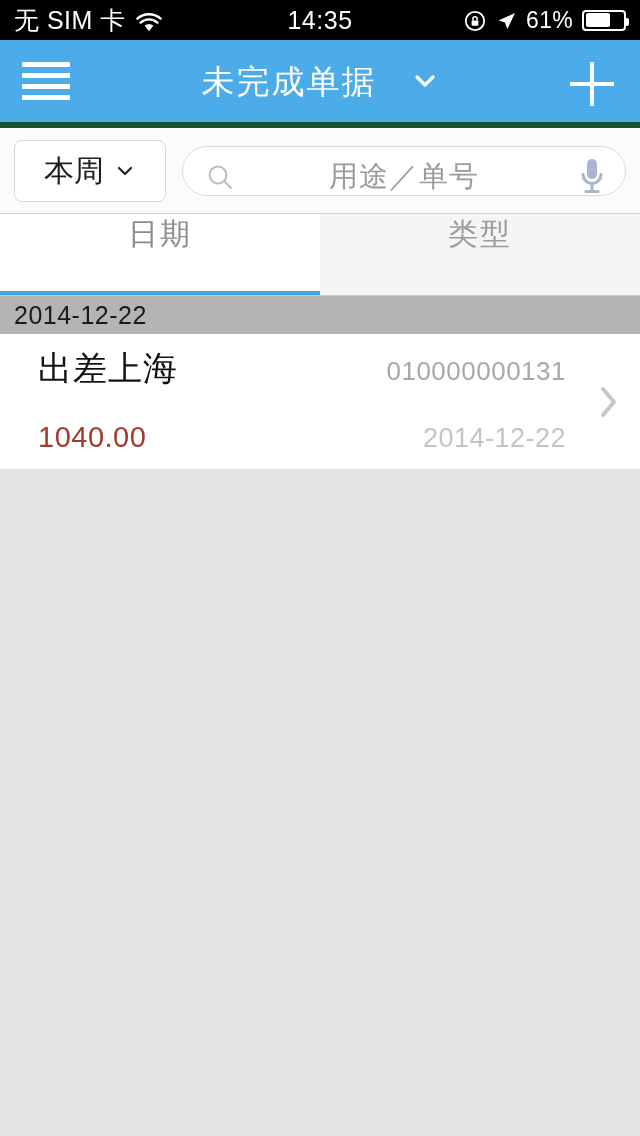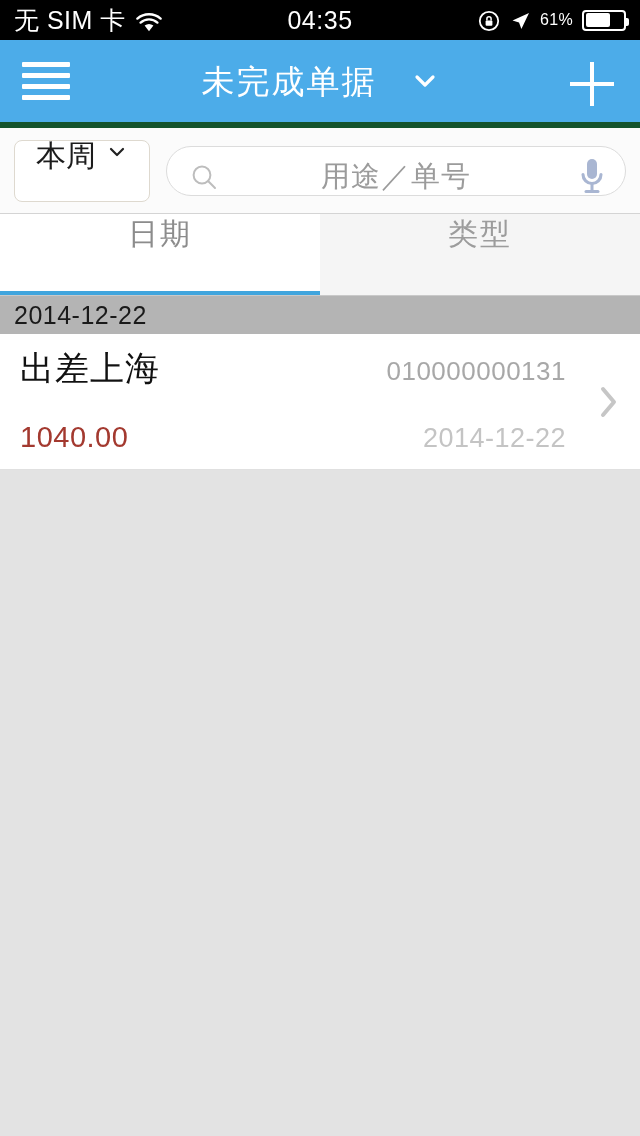--- a/index.html
+++ b/index.html
@@ -62,21 +62,21 @@
     pointer-events: none;
   }
   .sb-right {
     margin-left: auto;
     display: flex;
     align-items: center;
     gap: 9px;
   }
   .lock-icon { width: 22px; height: 22px; display:block; }
   .loc-icon  { width: 22px; height: 22px; display:block; }
-  .sb-batt-text { font-size: 16px; letter-spacing: 0.3px; }
+  .sb-batt-text { font-size: 23px; letter-spacing: 0.3px; }
   .battery {
     width: 44px;
     height: 21px;
     border: 2px solid #ffffff;
     border-radius: 4px;
     position: relative;
     box-sizing: border-box;
   }
   .battery .fill {
     position: absolute;
@@ -188,26 +188,27 @@
     background: #fbfbfb;
     display: flex;
     align-items: center;
     padding: 0 14px;
     box-sizing: border-box;
     gap: 16px;
     flex: 0 0 auto;
     border-bottom: 1px solid #d4d4d4;
   }
   .range-btn {
-    width: 136px;
+    width: 152px;
     height: 62px;
     border: 1px solid #ded9cf;
     border-radius: 8px;
     background: #ffffff;
     display: flex;
+    align-items: center;
     justify-content: center;
     gap: 10px;
     box-sizing: border-box;
     cursor: pointer;
   }
   .range-label {
     font-size: 30px;
     color: #1c1c1c;
     line-height: 1;
     white-space: nowrap;
@@ -299,21 +300,21 @@
     padding-left: 14px;
     box-sizing: border-box;
     color: #1a1a1a;
     font-size: 25px;
     letter-spacing: 0.5px;
   }
   .row {
     background: #ffffff;
     height: 136px;
     position: relative;
-    padding: 0 14px 0 20px;
+    padding: 0 14px 0 38px;
     box-sizing: border-box;
     display: flex;
     flex-direction: column;
     justify-content: center;
     cursor: pointer;
     border-bottom: 1px solid #e0e0e0;
   }
   .row-line {
     display: flex;
     align-items: baseline;
@@ -367,21 +368,21 @@
       <span class="sb-carrier">无 SIM 卡</span>
       <span class="wifi-icon">
         <svg viewBox="0 0 26 20" width="26" height="20" aria-hidden="true">
           <path d="M13 18.2 L8.6 12.6 A7.2 7.2 0 0 1 17.4 12.6 Z" fill="#ffffff"></path>
           <path d="M4.6 9.6 A12.6 12.6 0 0 1 21.4 9.6" stroke="#ffffff" stroke-width="2.4" fill="none" stroke-linecap="round"></path>
           <path d="M1.4 5.6 A17.6 17.6 0 0 1 24.6 5.6" stroke="#ffffff" stroke-width="2.4" fill="none" stroke-linecap="round"></path>
         </svg>
       </span>
     </div>
 
-    <div class="sb-center">04:35</div>
+    <div class="sb-center">14:35</div>
 
     <div class="sb-right">
       <span class="lock-icon">
         <svg viewBox="0 0 22 22" width="22" height="22" aria-hidden="true">
           <circle cx="11" cy="11" r="9.2" fill="none" stroke="#ffffff" stroke-width="1.8"></circle>
           <rect x="7.6" y="10.4" width="6.8" height="5.4" rx="1" fill="#ffffff"></rect>
           <path d="M8.9 10.4 V8.8 a2.1 2.1 0 0 1 4.2 0 V10.4" fill="none" stroke="#ffffff" stroke-width="1.5"></path>
         </svg>
       </span>
       <span class="loc-icon">

